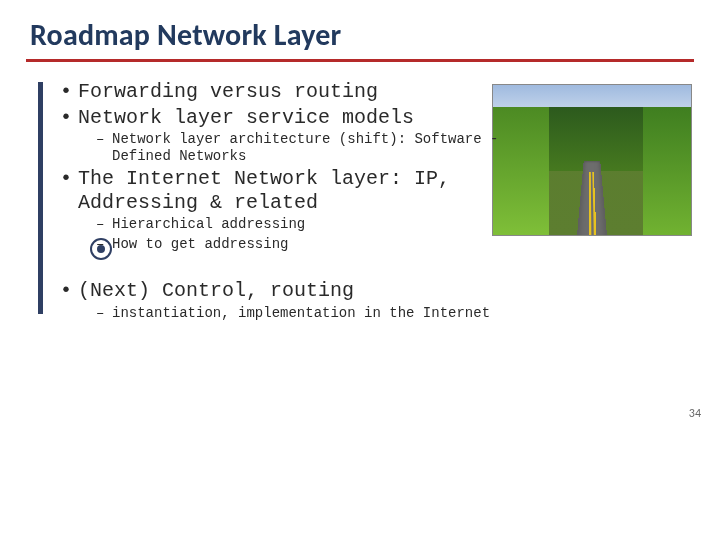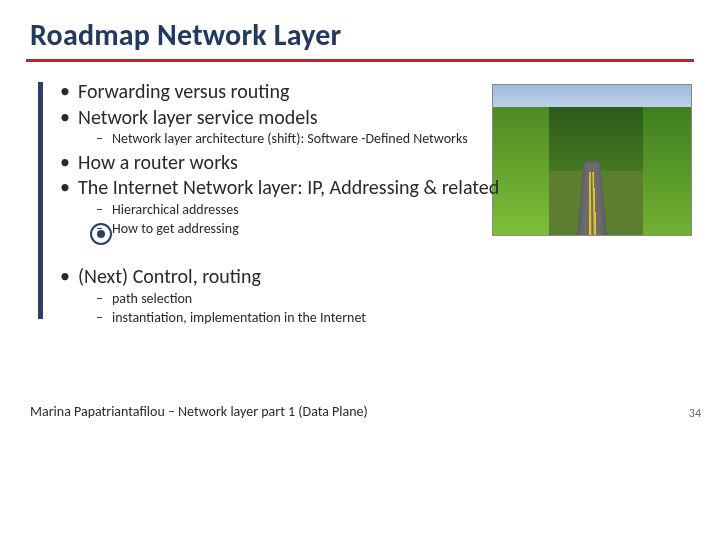--- a/index.html
+++ b/index.html
@@ -25,21 +25,21 @@
     background: #6d6d6d;
     box-shadow: inset 0 0 6px #4c4c4c;
   }
   .photo .lane {
     position: absolute; left: 50%; top: 50px; width: 2px; height: 130px;
     transform: translateX(-3px) perspective(180px) rotateX(56deg);
     background: #e6c21f; box-shadow: 4px 0 0 #e6c21f;
   }
   .bar-wrap { position: relative; }
   .bar { position: absolute; left: 8px; top: 2px; bottom: 8px; width: 5px; background: #2f3f63; }
-  .list-root { margin-left: 30px; width: 440px; }
+  .list-root { margin-left: 30px; width: 440px; font-family: Liberation Mono, monospace; }
   .b1 { position: relative; font-size: 20px; color: #2a2a2a; line-height: 1.18; margin: 2px 0; padding-left: 18px; }
   .b1::before { content: "•"; position: absolute; left: 0; top: 0; color: #2a2a2a; font-size: 20px; }
   .b2 { position: relative; font-size: 14px; color: #2a2a2a; line-height: 1.18; margin: 1px 0 3px 36px; padding-left: 16px; }
   .b2::before { content: "–"; position: absolute; left: 0; top: 0; color: #2a2a2a; }
   .b2.small { font-size: 14px; }
   .current-marker {
     position: absolute; left: -6px; top: 2px;
     width: 22px; height: 22px; border: 2px solid #2f3f63; border-radius: 50%;
     display: flex; align-items: center; justify-content: center;
   }
@@ -76,46 +76,39 @@
           <span>Forwarding versus routing</span>
         </div>
 
         <div class="b1">
           <span>Network layer service models</span>
         </div>
         <div class="b2">
           <span>Network layer architecture (shift): Software -Defined Networks</span>
         </div>
 
-        <div class="b1">
-          <span>How a router works</span>
-        </div>
 
         <div class="b1">
           <span>The Internet Network layer: IP, Addressing &amp; related</span>
         </div>
         <div class="b2">
-          <span>Hierarchical addresses</span>
+          <span>Hierarchical addressing</span>
         </div>
         <div class="b2" style="position:relative;">
           <div class="current-marker"></div>
           <span>How to get addressing</span>
         </div>
 
         <div class="spacer"></div>
 
         <div class="b1">
           <span>(Next) Control, routing</span>
         </div>
         <div class="b2 small">
-          <span>path selection</span>
-        </div>
-        <div class="b2 small">
           <span>instantiation, implementation in the Internet</span>
         </div>
 
       </div>
     </div>
   </div>
 
-  <div class="footer">Marina Papatriantafilou –  Network layer part 1 (Data Plane)</div>
   <div class="pagenum">34</div>
 </div>
 
 </body></html>

